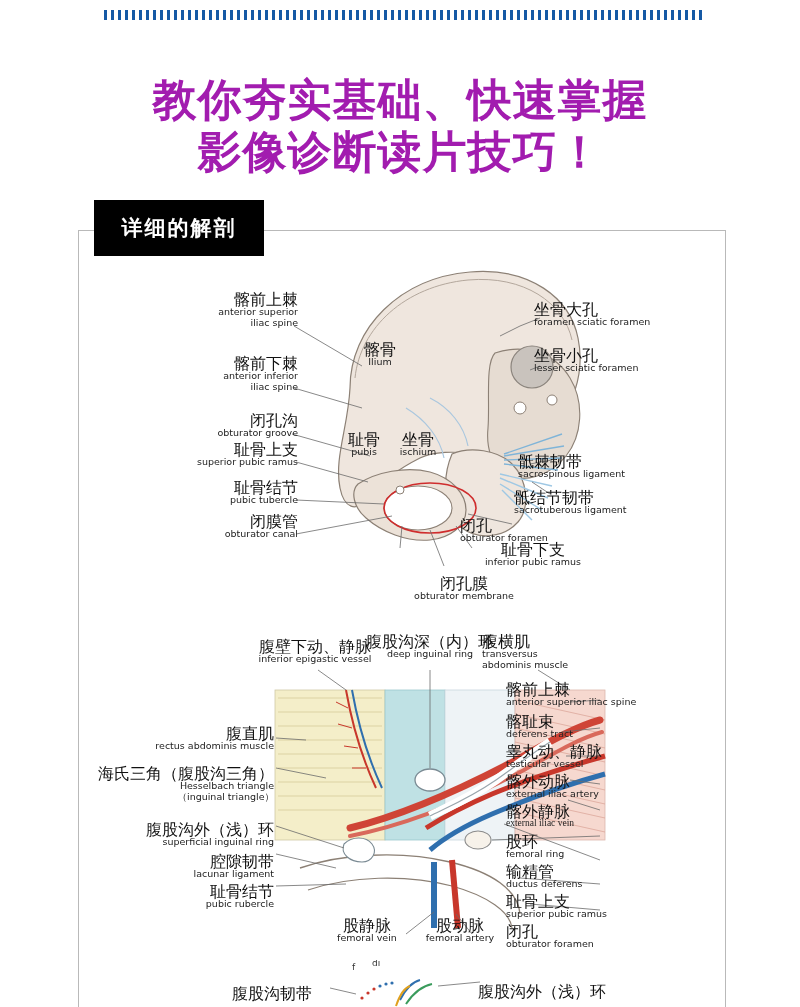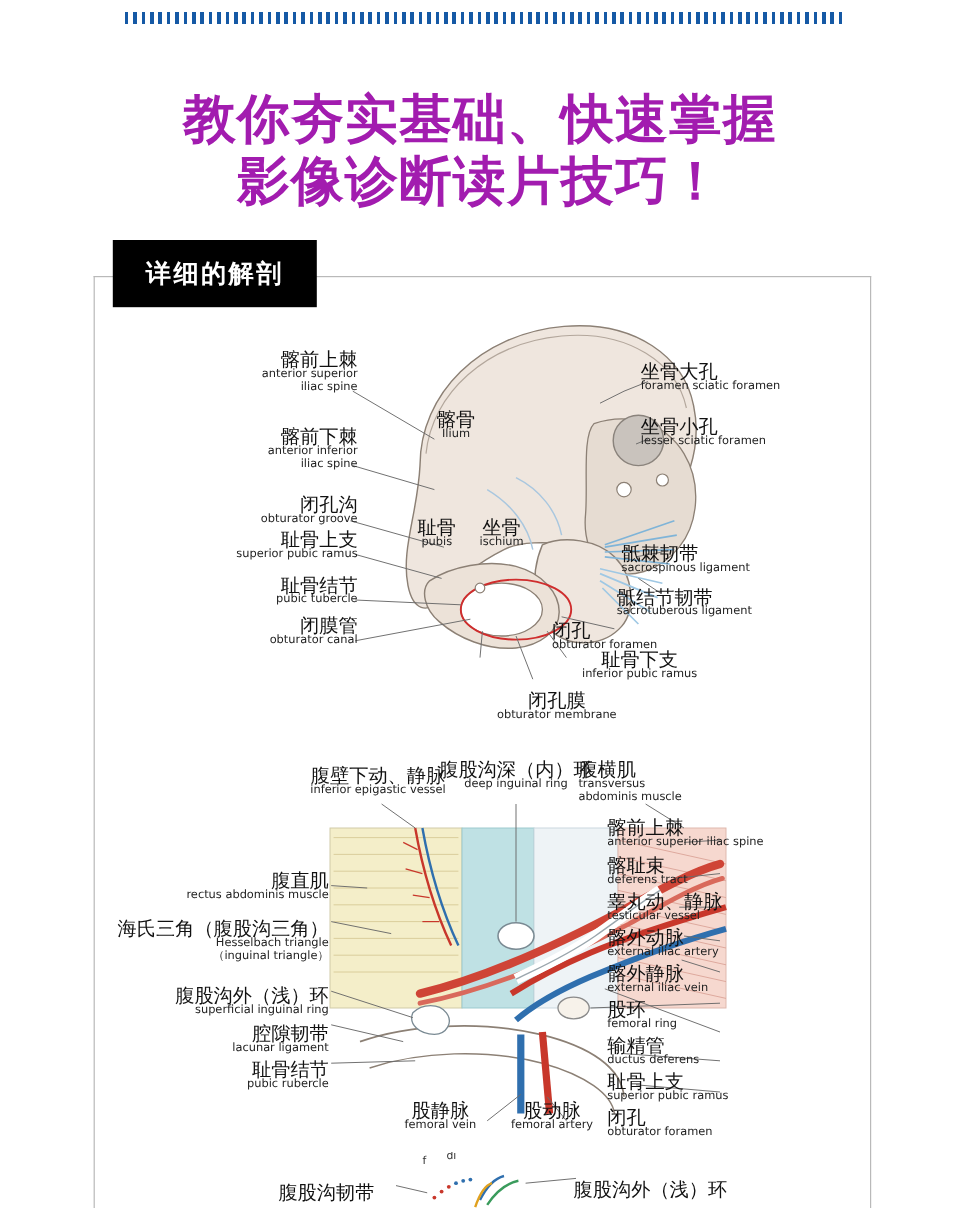--- a/index.html
+++ b/index.html
@@ -387,21 +387,21 @@
     <span class="en">deferens tract</span>
   </div>
   <div class="lab right" style="left:406px; top:118px;">
     <span class="cn">睾丸动、静脉</span>
     <span class="en">testicular vessel</span>
   </div>
   <div class="lab right" style="left:406px; top:148px;">
     <span class="cn">髂外动脉</span>
     <span class="en">external iliac artery</span>
   </div>
-  <div class="lab right" style="left:406px; top:178px;">
+  <div class="lab right" style="left:406px; top:178px;font-family:Liberation Serif, serif;">
     <span class="cn">髂外静脉</span>
     <span class="en">external iliac vein</span>
   </div>
   <div class="lab right" style="left:406px; top:208px;">
     <span class="cn">股环</span>
     <span class="en">femoral ring</span>
   </div>
   <div class="lab right" style="left:406px; top:238px;">
     <span class="cn">输精管</span>
     <span class="en">ductus deferens</span>

